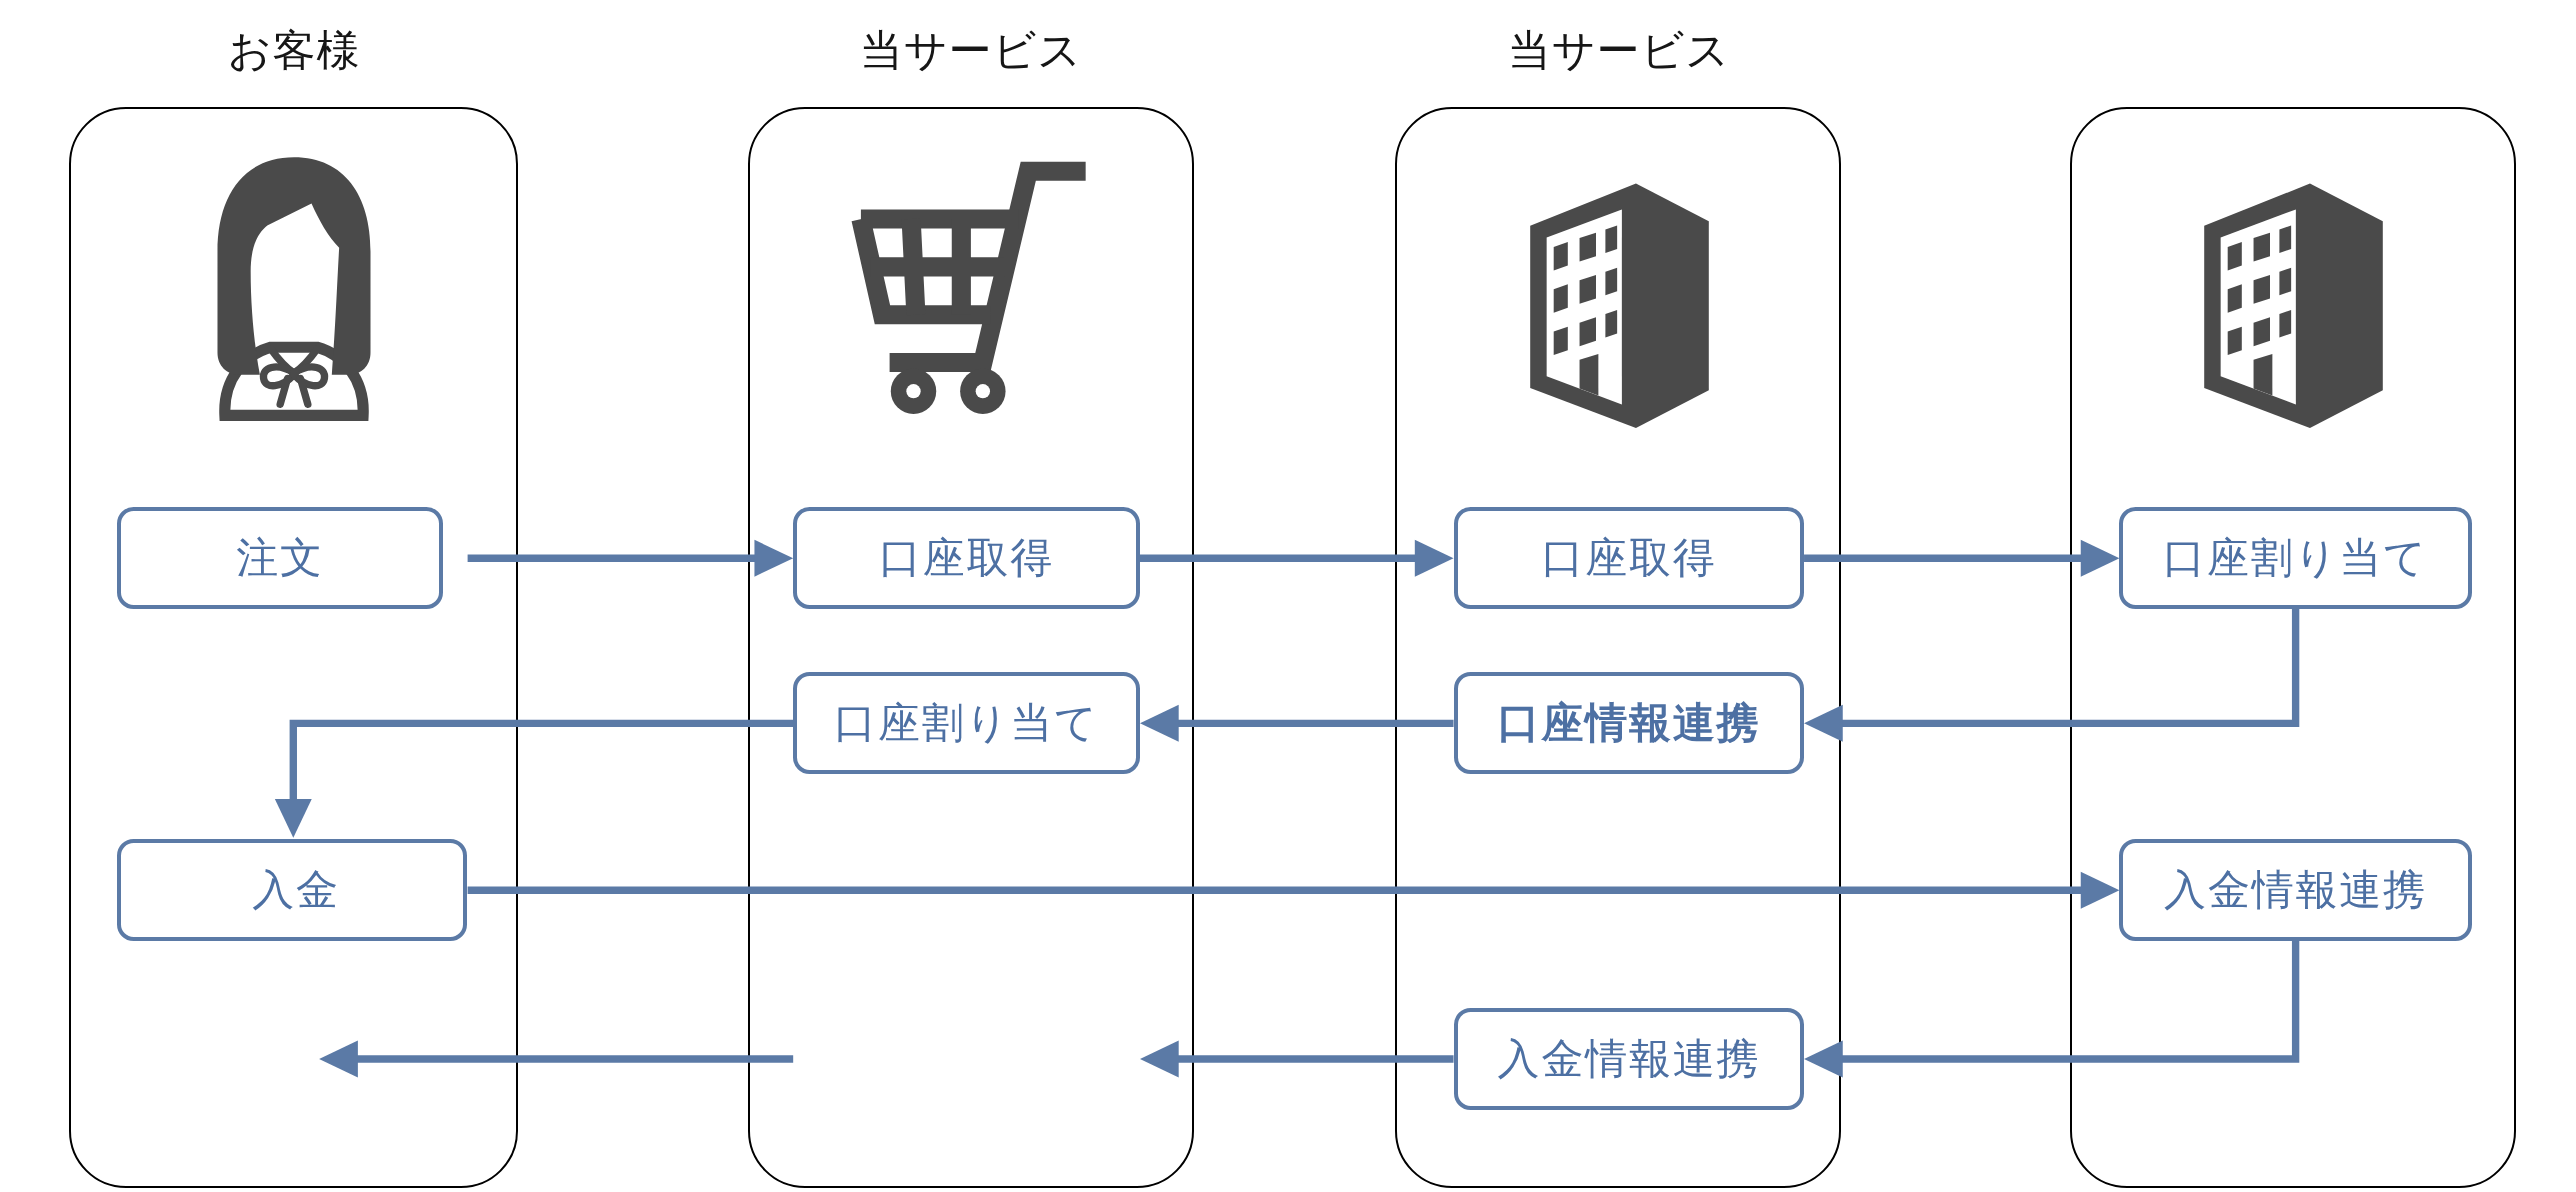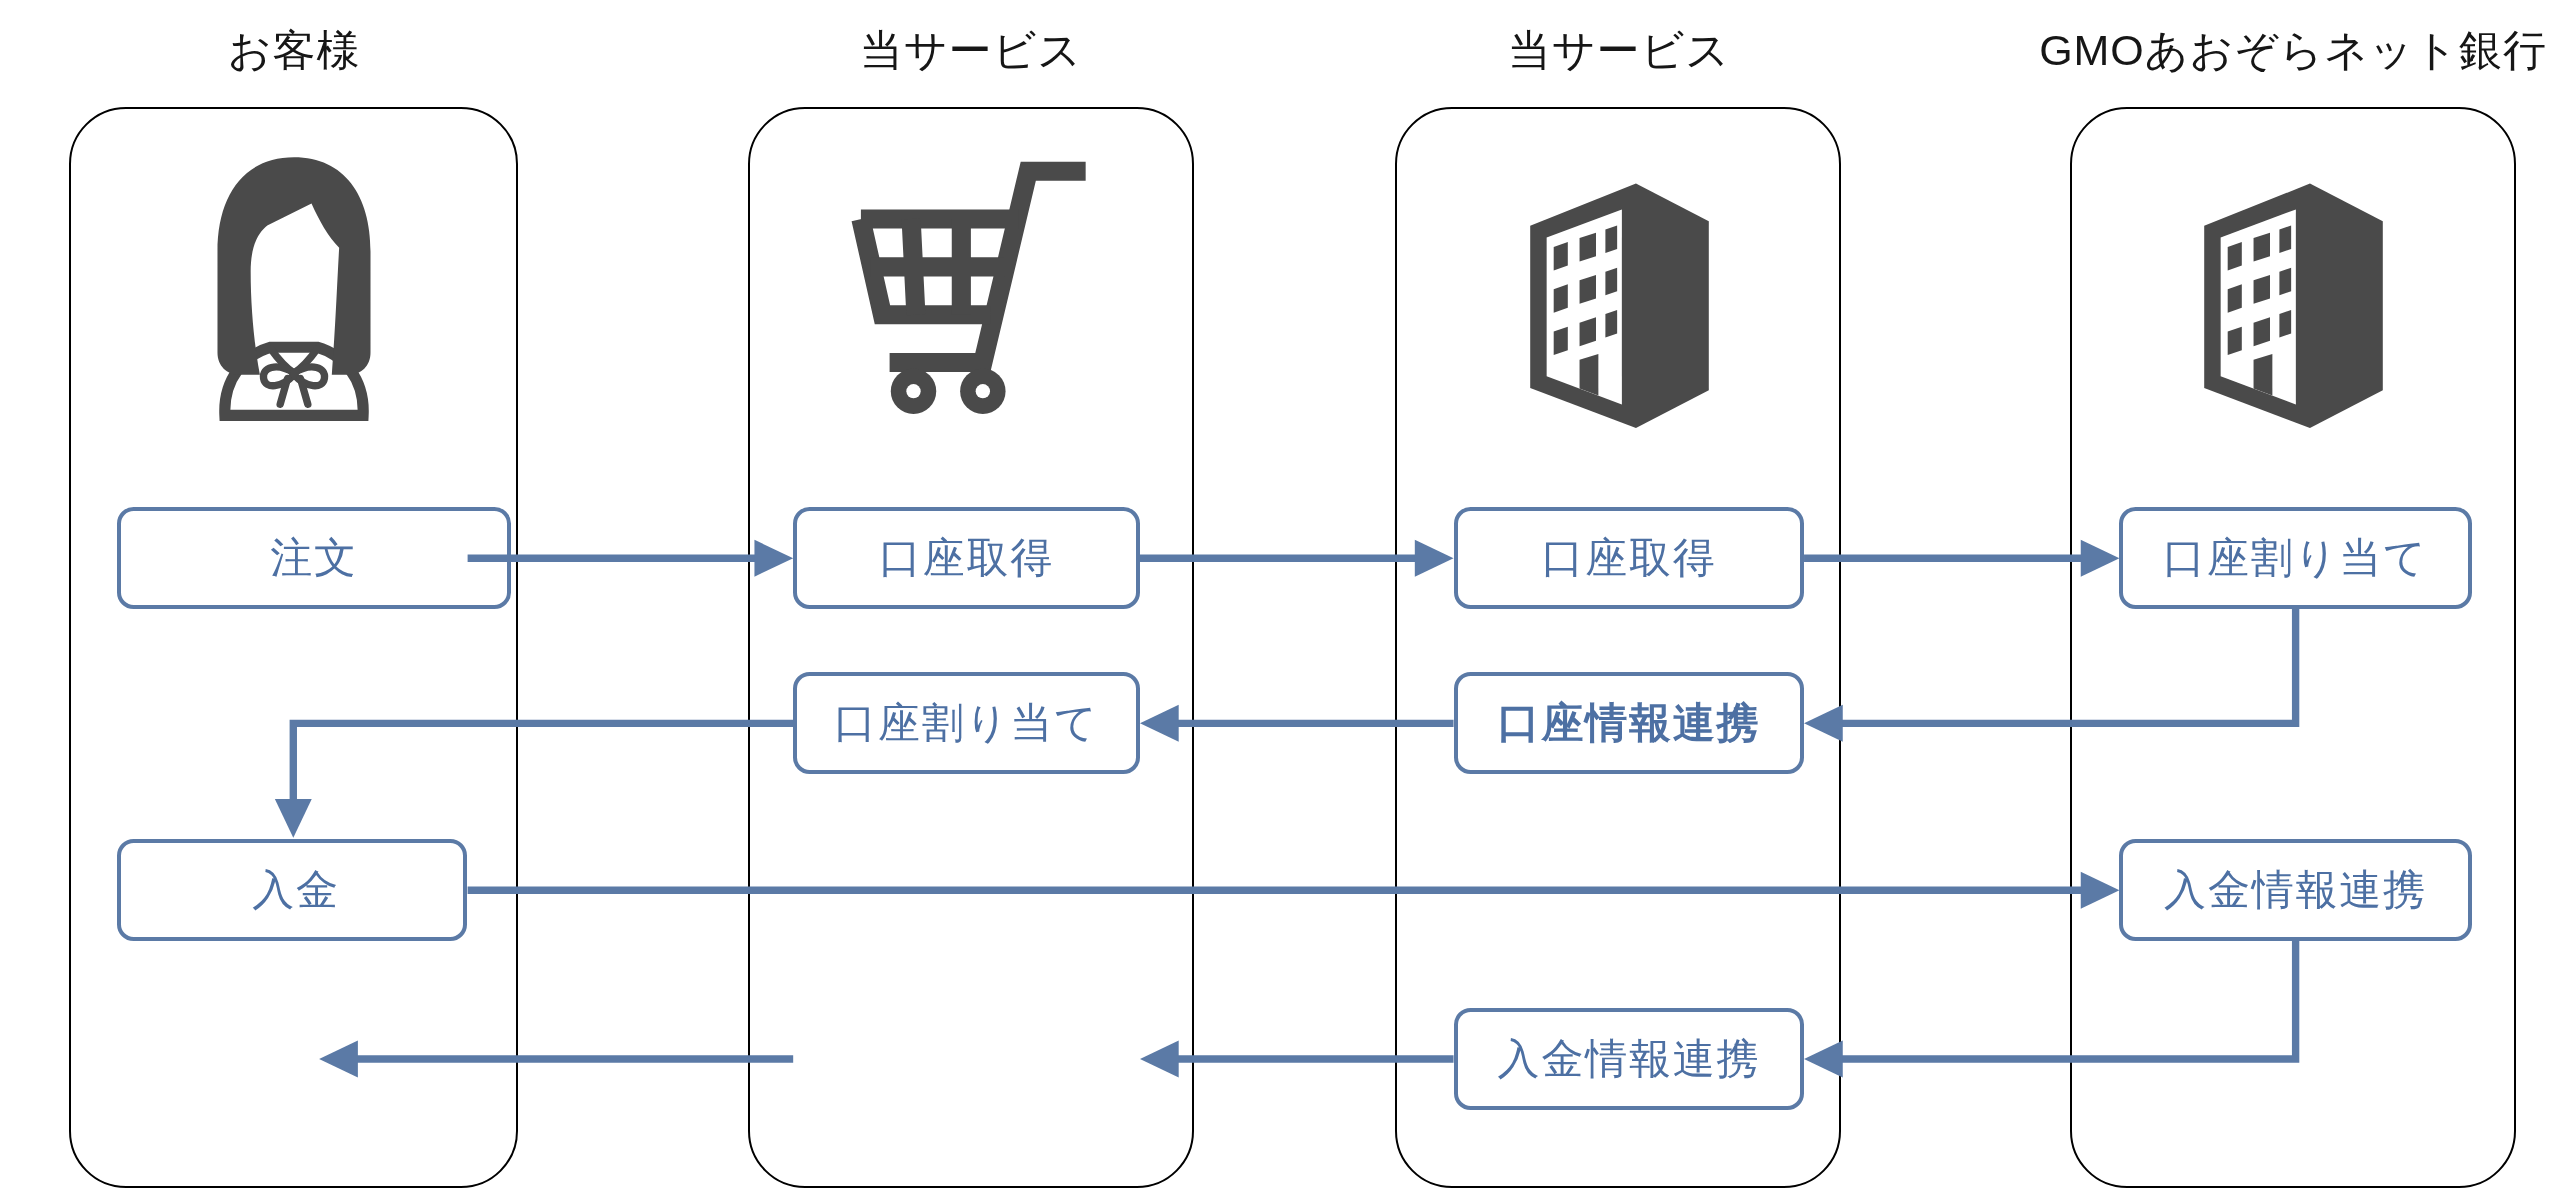--- a/index.html
+++ b/index.html
@@ -53,21 +53,21 @@
     border: 4.6px solid #5b7aa6;
     border-radius: 16.6px;
     color: #4d70a3;
     font-size: 42px;
     letter-spacing: 1.8px;
     display: flex;
     align-items: center;
     justify-content: center;
     white-space: nowrap;
   }
-  .b0 { left: 117px;  top: 507px;  width: 394px; }
+  .b0 { left: 117px;  top: 507px;  width: 326px; }
   .b1 { left: 793px;  top: 507px;  width: 347px; }
   .b2 { left: 1454px; top: 507px;  width: 350px; }
   .b3 { left: 2119px; top: 507px;  width: 353px; }
   .b4 { left: 793px;  top: 672px;  width: 347px; }
   .b5 { left: 1454px; top: 672px;  width: 350px; font-weight: bold; }
   .b6 { left: 117px;  top: 839px;  width: 350px; padding-left: 8px; }
   .b7 { left: 2119px; top: 839px;  width: 353px; }
   .b8 { left: 793px;  top: 1008px; width: 347px; }
   .b9 { left: 1454px; top: 1008px; width: 350px; }
   
@@ -80,21 +80,20 @@
   .arrows polygon { fill: #5b7aa6; stroke: none; }
 </style>
 </head>
 <body>
 
 <div class="canvas">
 
   <div class="hdr hdr-0">お客様</div>
   <div class="hdr hdr-1">当サービス</div>
   <div class="hdr hdr-2">当サービス</div>
-  <div class="hdr hdr-3">GMOあおぞらネット銀行</div>
 
   <div class="lane lane-0"></div>
   <div class="lane lane-1"></div>
   <div class="lane lane-2"></div>
   <div class="lane lane-3"></div>
 
   <div class="icon-wrap icon-person">
     <svg width="212" height="277" viewBox="0 0 115 150">
       <path fill="#ffffff" stroke="#4a4a4a" stroke-width="6" d="M20 146 C19 126 31 113 45 109 L70 109 C84 113 96 126 95 146 Z"></path>
       <path fill="#4a4a4a" d="M57.5 6 C30 6 16 27 16 57 L16 112 C16 119 21 124 28 124 L39 124

